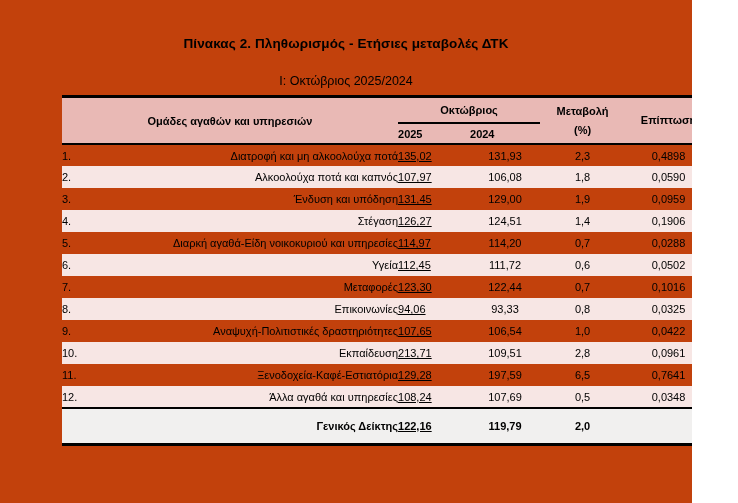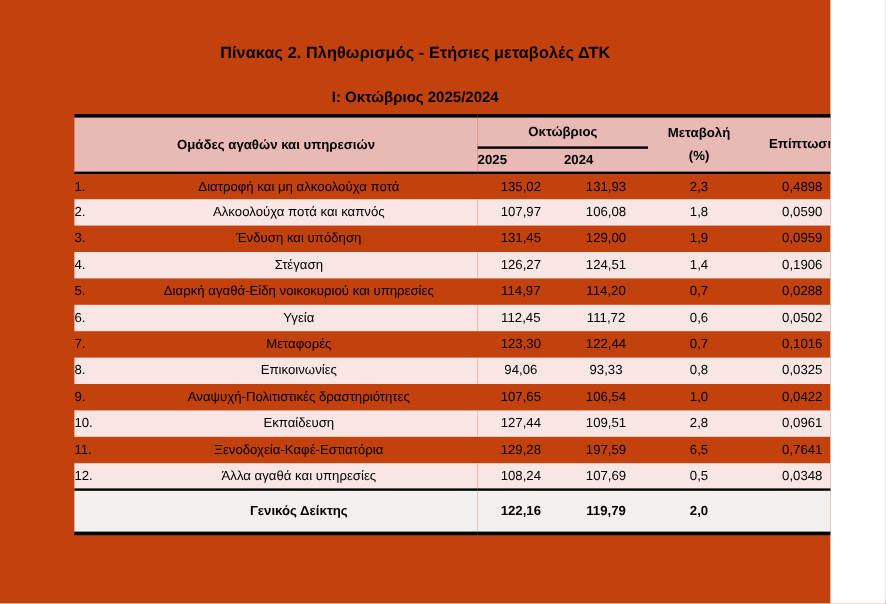--- a/index.html
+++ b/index.html
@@ -22,21 +22,21 @@
   .subtitle {
     margin: 6px 10px 0 10px;
     text-align: center;
     font-size: 13px;
     font-weight: bold;
   }
   .section-heading {
     margin: 23px 10px 0 10px;
     text-align: center;
     font-size: 12.5px;
-    font-weight: bold;
+    font-weight: normal;
   }
   table.cpi {
     margin: 7px 0 0 62px;
     width: 650px;
     border-collapse: collapse;
     table-layout: fixed;
     border-top: 3px solid #000000;
     border-bottom: 3px solid #000000;
     font-size: 11px;
   }
@@ -64,22 +64,22 @@
     vertical-align: middle;
   }
   th.year-th { text-align: left; vertical-align: middle; }
   th.change-th, th.impact-th { text-align: center; line-height: 19px; }
   thead { border-bottom: 2px solid #000000; }
 
   tbody.data tr { height: 22px; }
   tbody.data tr.stripe { background: #f7e6e4; }
   tbody.data td { padding: 0; vertical-align: middle; }
   td.num-td  { text-align: left; padding-left: 8px; }
-  td.name-td { text-align: center; padding-left: 3px; }
-  td.y25-td  { text-align: center; padding-right: 16px; }
+  td.name-td { text-align: right; padding-left: 3px; }
+  td.y25-td  { text-align: left; padding-right: 16px; text-decoration: underline; }
   td.y24-td  { text-align: center; padding-right: 14px; }
   td.chg-td  { text-align: center; margin-top: 30px; }
   td.imp-td  { text-align: center; padding-right: 20px; }
 
   tbody.total tr {
     height: 36px;
     background: #f1f0ef;
     border-top: 2px solid #000000;
     font-weight: bold;
   }
@@ -186,21 +186,21 @@
         <td class="num-td">9.</td>
         <td class="name-td">Αναψυχή-Πολιτιστικές δραστηριότητες</td>
         <td class="y25-td">107,65</td>
         <td class="y24-td">106,54</td>
         <td class="chg-td">1,0</td>
         <td class="imp-td">0,0422</td>
       </tr>
       <tr class="stripe">
         <td class="num-td">10.</td>
         <td class="name-td">Εκπαίδευση</td>
-        <td class="y25-td">127,44</td>
+        <td class="y25-td">213,71</td>
         <td class="y24-td">109,51</td>
         <td class="chg-td">2,8</td>
         <td class="imp-td">0,0961</td>
       </tr>
       <tr>
         <td class="num-td">11.</td>
         <td class="name-td">Ξενοδοχεία-Καφέ-Εστιατόρια</td>
         <td class="y25-td">129,28</td>
         <td class="y24-td">197,59</td>
         <td class="chg-td">6,5</td>

